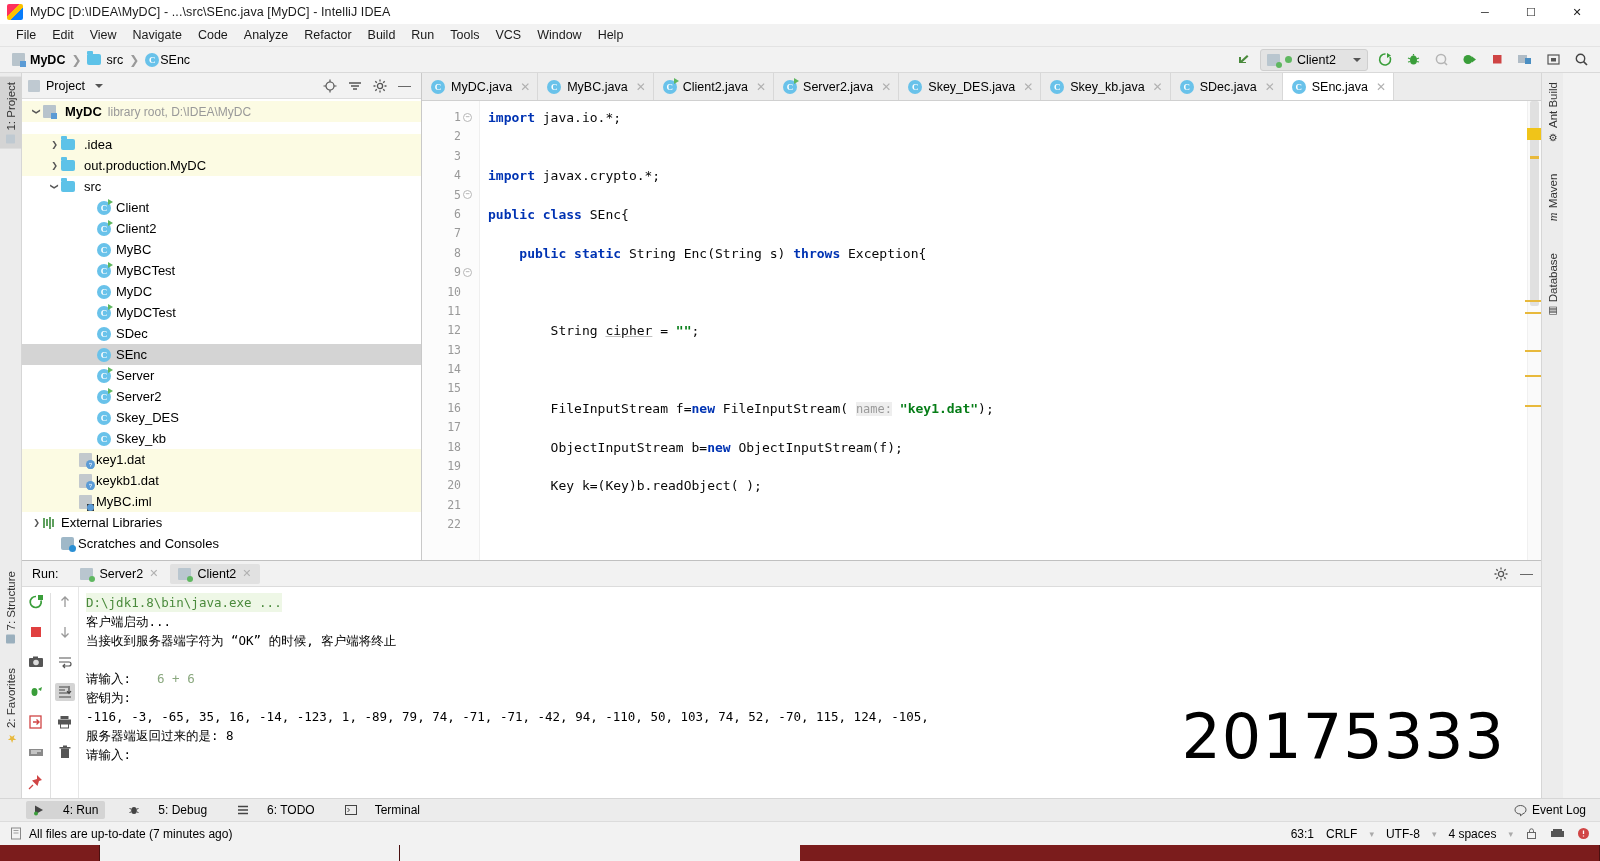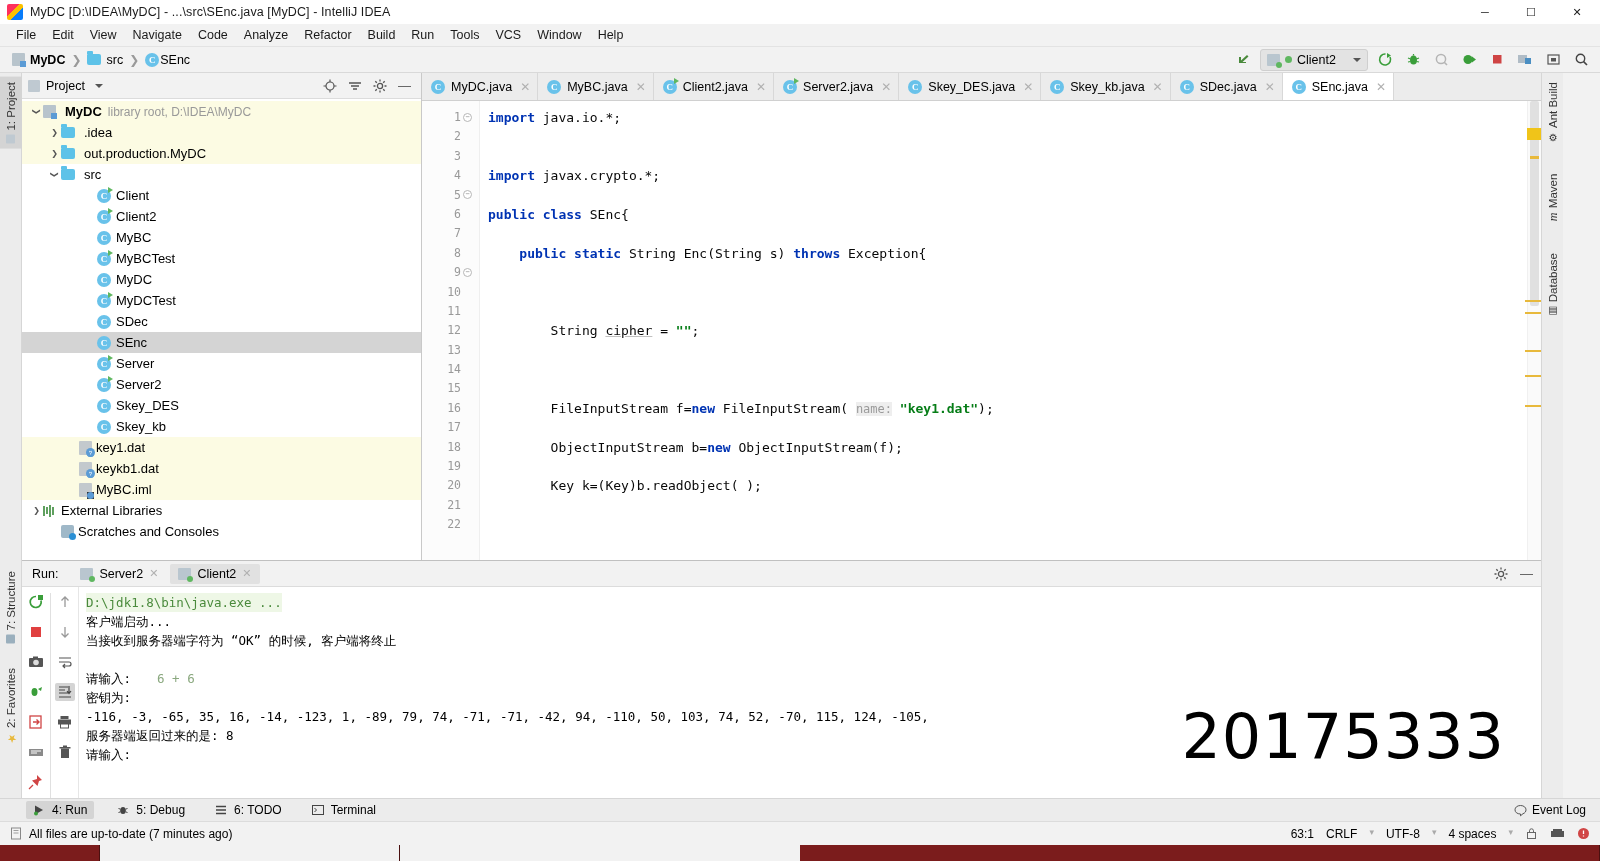--- a/index.html
+++ b/index.html
@@ -208,31 +208,31 @@
     font-size: 62px; font-family: "DejaVu Sans", sans-serif; color: #000;
     letter-spacing: 1px; line-height: 1;
   }
 
   
   .bottombar {
     position: absolute; top: 798px; left: 0; width: 1600px; height: 23px;
     background: #ececec; border-top: 1px solid #d6d6d6; display: flex; align-items: center;
     padding-left: 26px; gap: 16px;
   }
-  .btab { display: flex; align-items: center; gap: 7px; font-size: 12px; padding: 2px 7px; }
+  .btab { display: flex; align-items: center; gap: 18px; font-size: 12px; padding: 2px 7px; }
   .btab.active { background: #d4d4d4; border-radius: 2px; }
   .btab-right { margin-left: auto; display: flex; align-items: center; gap: 5px; padding-right: 14px; font-size: 12px; }
 
   
   .statusbar {
     position: absolute; top: 821px; left: 0; width: 1600px; height: 24px;
     background: #f2f2f2; border-top: 1px solid #dcdcdc; display: flex; align-items: center;
     padding: 0 10px; font-size: 12px; gap: 6px;
   }
-  .st-right { margin-left: auto; display: flex; align-items: flex-start; gap: 12px; }
+  .st-right { margin-left: auto; display: flex; align-items: center; gap: 12px; }
   .st-sep { color: #aaa; font-size: 9px; }
   .taskbar {
     position: absolute; top: 845px; left: 0; width: 1600px; height: 16px;
     background: #5a1414; display: flex; align-items: stretch;
   }
   .tb-seg { background:#7b1c1c; border-right:1px solid #4a1010; }
 
   svg { display: block; }
 </style>
 </head>
@@ -403,21 +403,21 @@
         <span style="color:#555;font-size:13px">—</span>
       </div>
     </div>
     <div class="proj-tree" id="proj-tree">
         <div class="trow hl" style="padding-left: 8px;">
           <span class="arrow d"></span>
           <span class="ico-module" style="flex: 0 0 auto; display: inline-flex; align-items: center; position: relative;"></span>
           <span class="tlabel" style="font-weight: bold;">MyDC</span>
           <span class="tdim">library root,  D:\IDEA\MyDC</span>
         </div>
-        <div class="trow hl" style="padding-left: 26px;">
+        <div class="trow hl" style="padding-left: 26px; margin-top: 12px;">
           <span class="arrow r"></span>
           <span class="ico-folder" style="flex: 0 0 auto; display: inline-flex; align-items: center; position: relative;"></span>
           <span class="tlabel">.idea</span>
         </div>
         <div class="trow hl" style="padding-left: 26px;">
           <span class="arrow r"></span>
           <span class="ico-folder" style="flex: 0 0 auto; display: inline-flex; align-items: center; position: relative;"></span>
           <span class="tlabel">out.production.MyDC</span>
         </div>
         <div class="trow" style="padding-left: 26px;">

